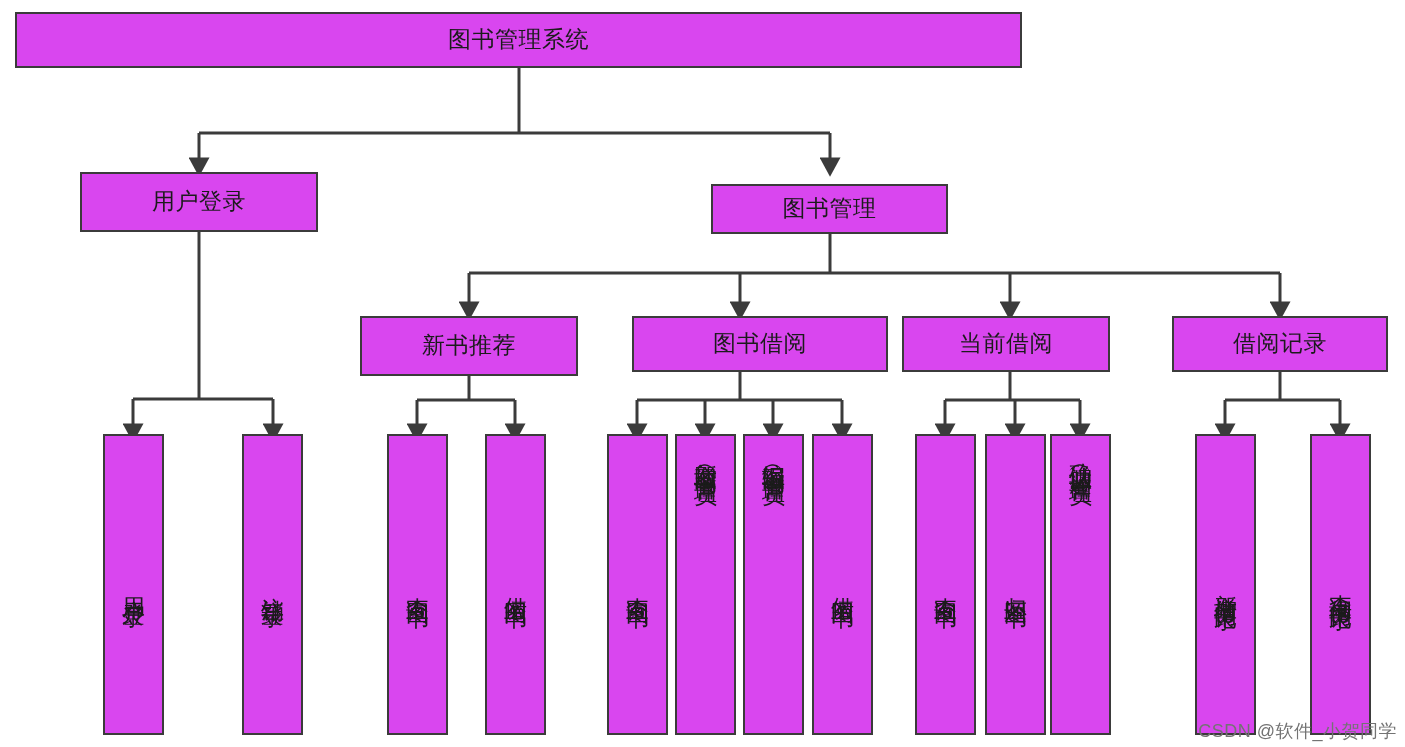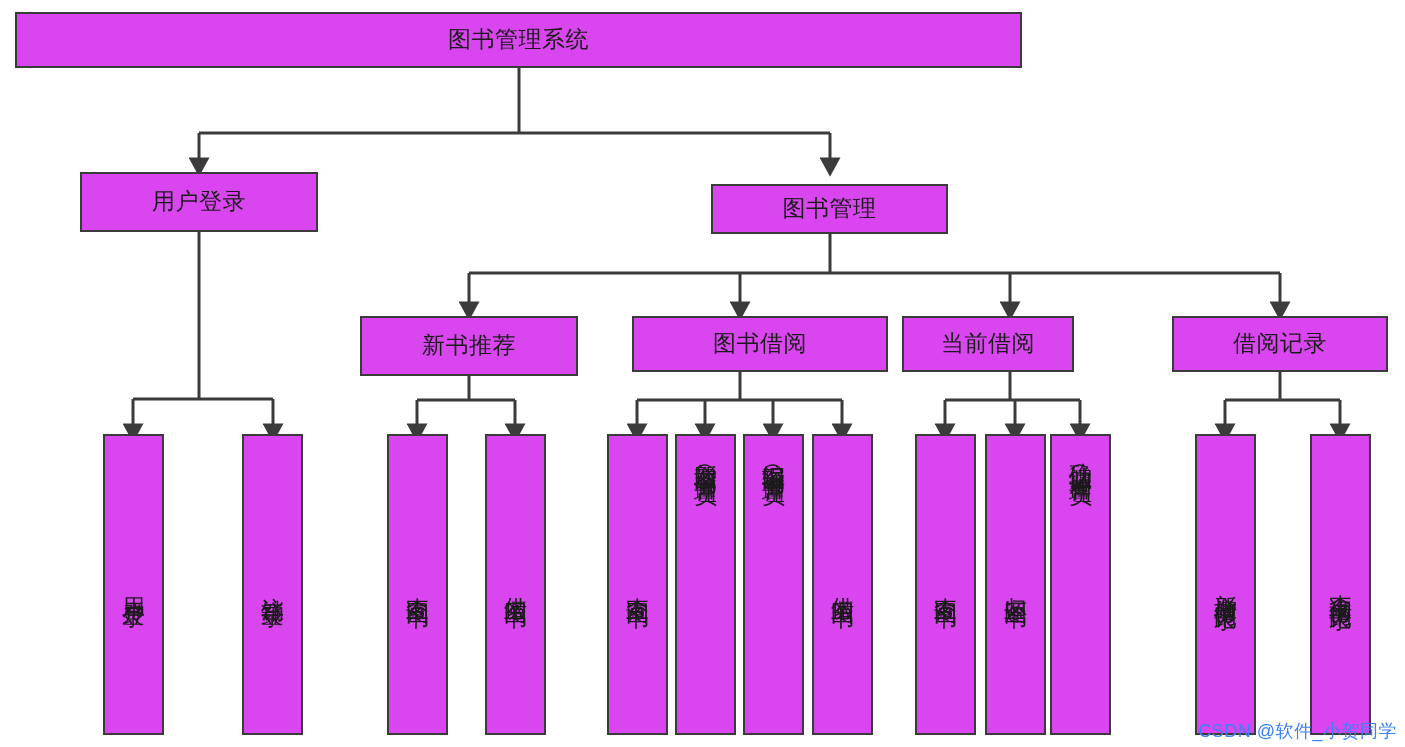--- a/index.html
+++ b/index.html
@@ -65,21 +65,21 @@
   }
   .node.vertical.centered {
     align-items: center;
     padding-top: 0;
   }
   #watermark {
     position: absolute;
     right: 8px;
     bottom: 4px;
     font-size: 18px;
-    color: #3b82f6;
+    color: #737373;
     letter-spacing: 0.5px;
     z-index: 5;
     white-space: nowrap;
     font-family: "Liberation Sans", "DejaVu Sans", sans-serif;
   }
 </style>
 </head>
 <body>
 
 <div id="diagram-root">
@@ -147,21 +147,21 @@
   </div>
 
   <div class="node horizontal" style="left:360px; top:316px; width:218px; height:60px;">
     <span class="label">新书推荐</span>
   </div>
 
   <div class="node horizontal" style="left:632px; top:316px; width:256px; height:56px;">
     <span class="label">图书借阅</span>
   </div>
 
-  <div class="node horizontal" style="left:902px; top:316px; width:172px; height:56px;text-align:right;">
+  <div class="node horizontal" style="left:902px; top:316px; width:208px; height:56px;text-align:right;">
     <span class="label">当前借阅</span>
   </div>
 
   <div class="node horizontal" style="left:1172px; top:316px; width:216px; height:56px;">
     <span class="label">借阅记录</span>
   </div>
 
   <div class="node vertical centered" style="left:103px; top:434px; width:61px; height:301px;">
     <span class="label">用户登录</span>
   </div>

